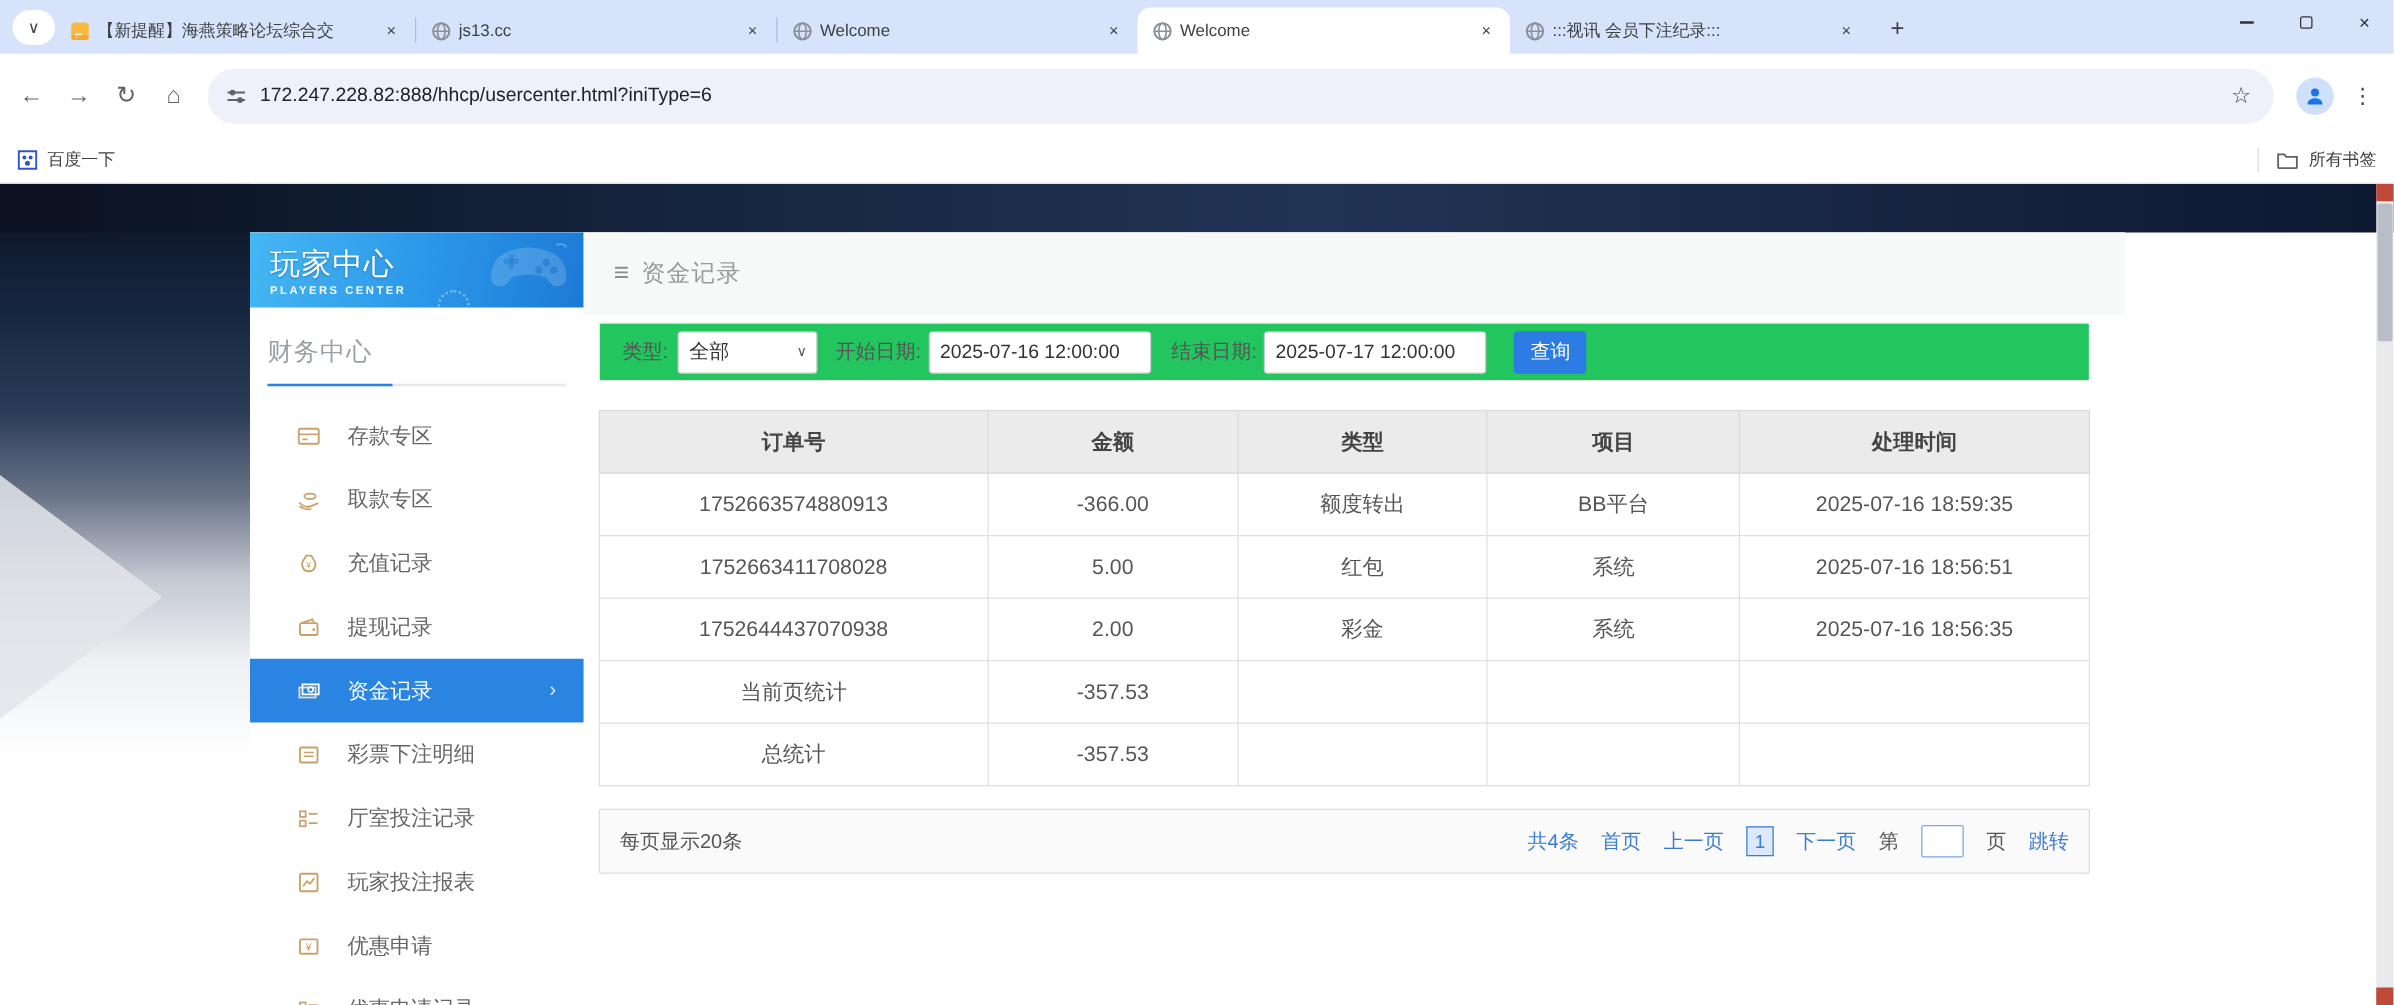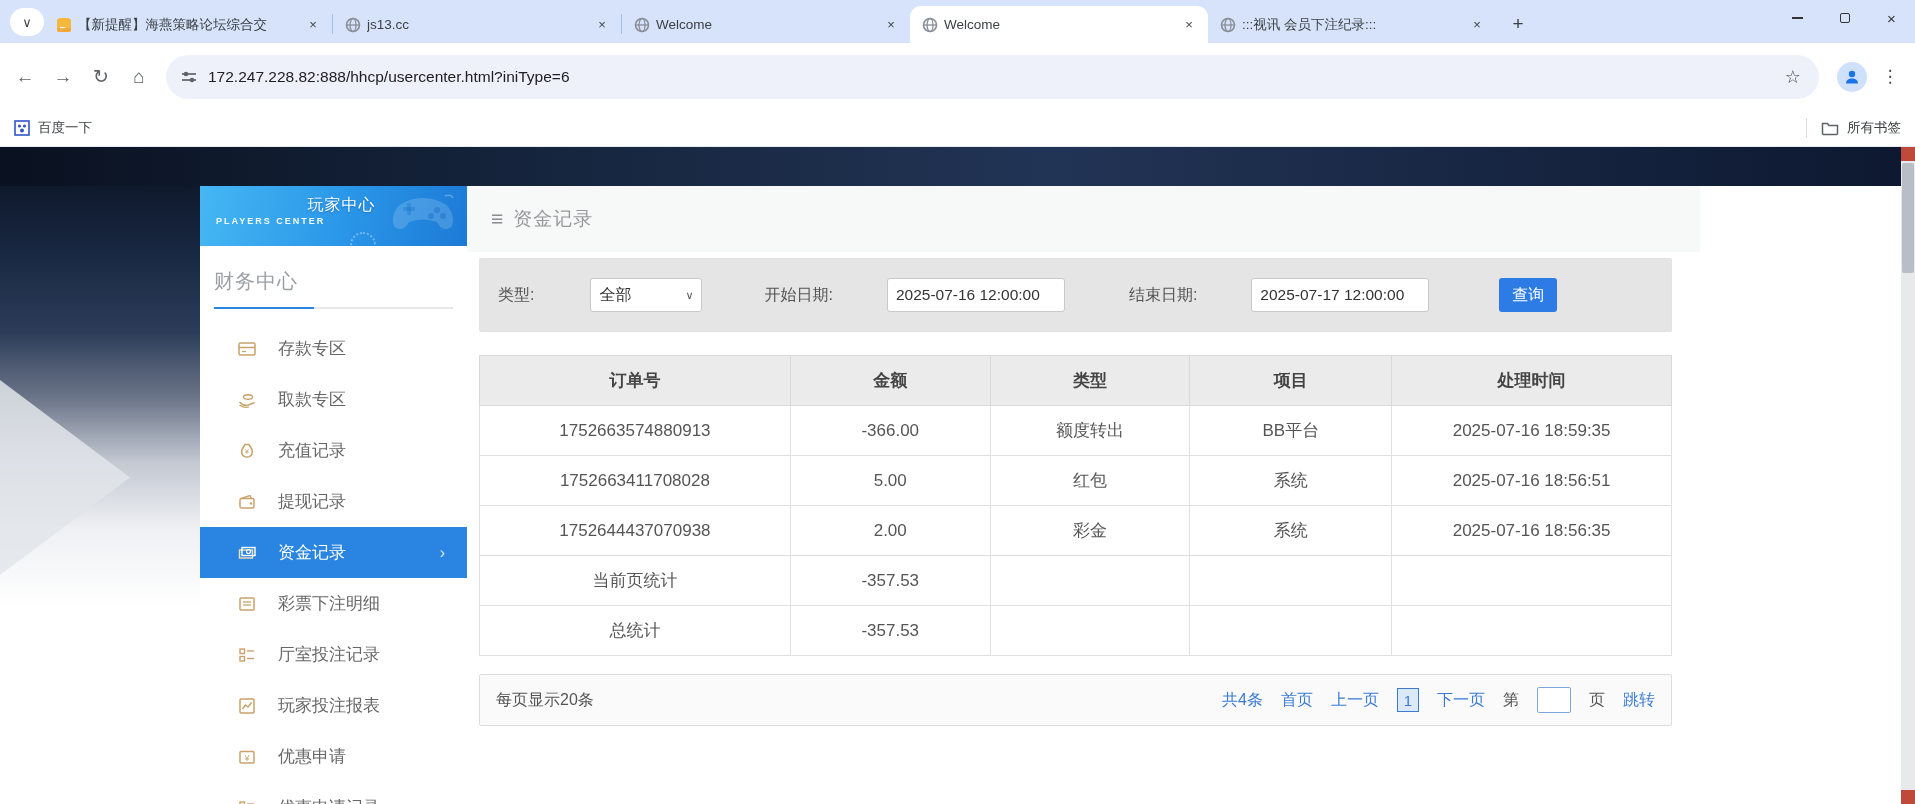--- a/index.html
+++ b/index.html
@@ -55,43 +55,43 @@
               background:radial-gradient(ellipse at 25% 6%, rgba(70,130,210,.55), rgba(0,0,0,0) 38%),
                          linear-gradient(180deg,#0a101d 0%,#142档 0%,#16233d 22%,#1b2c4c 40%,#111d34 70%,#0c1526 100%); }
   .pg-scrollbar { position:absolute; right:0; top:0; width:14px; height:657px; background:#e7e9eb; }
   .pg-sb-btn { position:absolute; right:0; width:14px; height:14px; background:#bf4a3a; cursor:pointer; }
   .pg-sb-thumb { position:absolute; right:1px; top:16px; width:12px; height:110px; background:#b9bec6; border-radius:2px; cursor:pointer; }
 
   
   .sidebar { position:absolute; left:200px; top:39px; width:267px; height:618px; background:#fff; }
   .sb-header { height:60px; background:linear-gradient(100deg,#45b7f3 0%,#2a96e8 55%,#1c7ad6 100%);
                color:#fff; padding:9px 0 0 16px; position:relative; overflow:hidden; }
-  .sb-header .t1 { font-size:16px; letter-spacing:1px; text-shadow:0 1px 2px rgba(0,60,120,.4);text-align:center; }
+  .sb-header .t1 { font-size:24px; letter-spacing:1px; text-shadow:0 1px 2px rgba(0,60,120,.4); }
   .sb-header .t2 { font-size:9px; letter-spacing:2px; font-weight:bold; opacity:.95; }
   .sb-gamepad { position:absolute; right:8px; top:6px; opacity:.55; }
   .sb-dotcircle { position:absolute; left:150px; bottom:-12px; width:26px; height:26px; border:2px dotted rgba(255,255,255,.35); border-radius:50%; }
   .sb-section { padding:22px 14px 0 14px; }
   .sb-section .lbl { font-size:20px; color:#9aa0a6; letter-spacing:1px; }
   .sb-underline { margin-top:12px; height:2px; background:#e8e8e8; position:relative; }
   .sb-underline::before { content:""; position:absolute; left:0; top:0; width:100px; height:2px; background:#2a85e2; }
   .menu { margin-top:14px; }
   .menu-item { height:51px; display:flex; align-items:center; padding-left:37px; color:#666; font-size:17px; cursor:pointer; position:relative; }
   .menu-item .mi-icon { width:20px; height:20px; margin-right:21px; flex:0 0 20px; }
   .menu-item.active { background:#2a85e2; color:#fff; }
   .menu-item.active .chev { position:absolute; right:22px; color:#dfeaf9; font-size:16px; }
 
   
   .content { position:absolute; left:467px; top:39px; width:1233px; height:618px; background:#fff; }
   .titlebar { height:66px; background:#f7f8f8; display:flex; align-items:center; padding-left:24px; }
   .titlebar .burger { color:#8a8d92; font-size:21px; margin-right:10px; }
   .titlebar .ptitle { color:#98999c; font-size:19px; letter-spacing:1px; }
   .cbody { padding:6px 28px 0 12px; }
 
-  .filterbar { height:74px; border:1px solid #e2e2e2; background:#e5e5e5; border-radius:2px;
-               display:flex; align-items:center; padding-left:18px; font-size:16px; color:#555;gap:48px; }
+  .filterbar { height:47px; border:1px solid #e2e2e2; background:#22c55e; border-radius:2px;
+               display:flex; align-items:center; padding-left:18px; font-size:16px; color:#555; }
   .fsel { width:112px; height:34px; background:#fff; border:1px solid #c9c9c9; border-radius:3px; margin:0 14px 0 8px;
           display:flex; align-items:center; padding:0 8px; cursor:pointer; color:#333; }
   .fsel .chev { margin-left:auto; font-size:11px; color:#555; }
   .finput { width:178px; height:34px; border:1px solid #c9c9c9; border-radius:3px; background:#fff;
             font-size:15.5px; color:#333; padding:16px 8px; margin:0 16px 0 6px; font-family:inherit; }
   .qbtn { width:58px; height:34px; background:#2d7be5; color:#fff; border:none; border-radius:3px;
           font-size:16px; margin-left:6px; cursor:pointer; font-family:inherit; }
 
   table.data { width:100%; border-collapse:collapse; margin-top:23px; }
   table.data th { background:#ebebeb; border:1px solid #d9d9d9; height:50px; font-size:17px; color:#444; font-weight:bold;text-align:center; }

